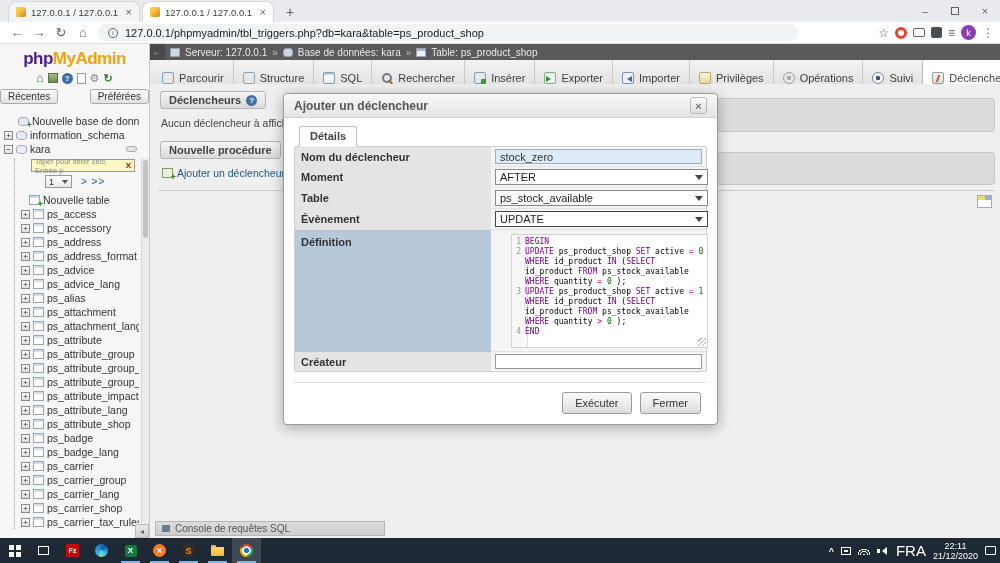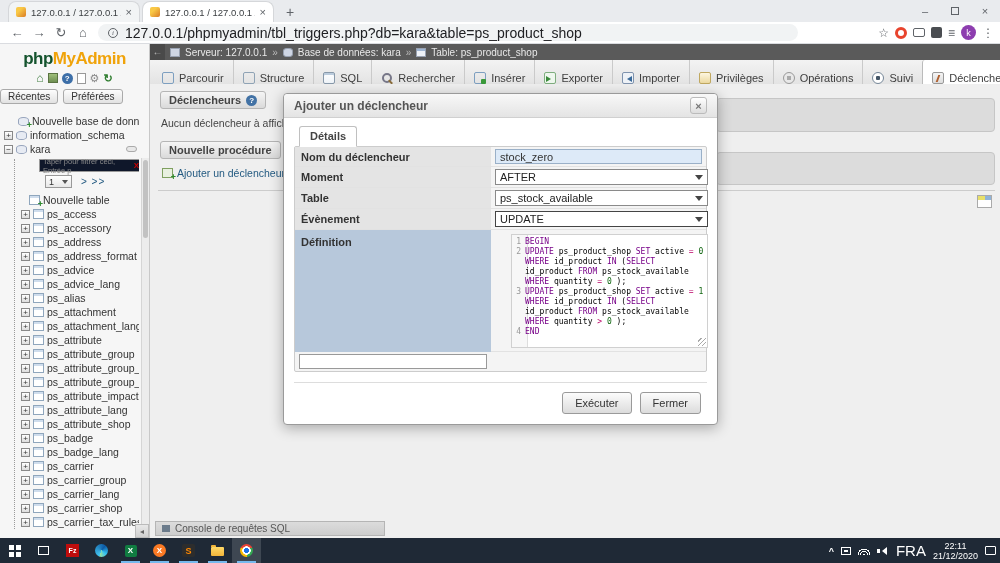--- a/index.html
+++ b/index.html
@@ -16,51 +16,51 @@
   .favicon { width:10px; height:10px; border-radius:2px; background:linear-gradient(135deg,#f9c846 35%,#d97b24); flex:none; }
   .newtab { width:20px; height:20px; display:flex; align-items:center; justify-content:center; color:#5f6368; font-size:14px; margin-left:4px; }
   #wincontrols { position:absolute; right:0; top:0; height:22px; display:flex; }
   #wincontrols > span { width:30px; display:flex; align-items:center; justify-content:center; color:#5f6368; font-size:11px; }
   .restore-box { width:8px; height:8px; border:1px solid #5f6368; display:block; }
 
   #toolbar { position:absolute; top:22px; left:0; right:0; height:22px; background:#fff; border-bottom:1px solid #dadce0; display:flex; align-items:center; padding:0 6px; }
   .navbtn { width:22px; text-align:center; color:#5f6368; font-size:13px; }
   #urlbar { width:700px; height:17px; background:#f1f3f4; border-radius:9px; display:flex; align-items:center; gap:7px; padding:0 10px; margin-left:4px; }
   .info-icon { width:10px; height:10px; border:1px solid #5f6368; border-radius:50%; font-size:7px; color:#5f6368; display:flex; align-items:center; justify-content:center; font-family:"Liberation Serif",serif; font-style:italic; flex:none; }
-  #urltext { font-size:14px; color:#202124; white-space:nowrap; overflow:hidden; }
+  #urltext { font-size:11px; color:#202124; white-space:nowrap; overflow:hidden; }
   #tbicons { display:flex; align-items:center; gap:6px; margin-left:auto; }
   .tbicon { color:#5f6368; font-size:12px; }
   .red-o { width:12px; height:12px; border:3px solid #e8442d; border-radius:50%; }
   .wallet { width:12px; height:9px; border:1px solid #5f6368; border-radius:2px; }
   .puzzle { width:11px; height:11px; background:#4a4d51; border-radius:2px; }
   .avatar { width:15px; height:15px; border-radius:50%; background:#8d3daf; color:#fff; font-size:9px; display:flex; align-items:center; justify-content:center; }
 
   
   #sidebar { position:absolute; top:44px; left:0; width:150px; height:494px; background:#f6f6f6; border-right:1px solid #c8c8c8; }
   #logo { text-align:center; margin-top:5px; font-size:17px; font-weight:bold; letter-spacing:-0.5px; }
-  .lphp { color:#14532d;text-align:right; } .ladm { color:#f0a30a; }
+  .lphp { color:#4c1d95;text-align:right; } .ladm { color:#f0a30a; }
   #pmicons { display:flex; justify-content:center; align-items:center; gap:4px; margin-top:2px; height:14px; }
   .ih { color:#3f7d3f; font-size:12px; line-height:12px; }
   .ie { width:10px; height:10px; background:linear-gradient(#9fbf7a,#6f8f52); border:1px solid #5a7342; }
   .iq { width:11px; height:11px; border-radius:50%; background:#3d6fa8; color:#fff; font-size:8px; font-weight:bold; display:flex; align-items:center; justify-content:center; }
   .idoc { width:9px; height:11px; background:#fff; border:1px solid #999; }
   .ig { color:#8a8a8a; font-size:11px; line-height:11px; }
   .ir { color:#2f7d2f; font-size:11px; font-weight:bold; line-height:11px; }
-  #quickbtns { display:flex; justify-content:flex-start; gap:5px; margin-top:4px; }
+  #quickbtns { display:flex; justify-content:space-between; gap:5px; margin-top:4px; }
   .qbtn { background:linear-gradient(#fdfdfd,#e2e2e2); border:1px solid #aaa; border-radius:3px; font-size:10px; color:#333; padding:1px 7px; }
 
   #tree { position:absolute; top:70px; left:4px; right:10px; bottom:0; font-size:10.5px; color:#333; overflow:hidden; }
   .trow { height:14px; display:flex; align-items:center; gap:3px; white-space:nowrap; }
   .exp { width:9px; height:9px; border:1px solid #888; background:linear-gradient(#fff,#ddd); font-size:8px; line-height:7px; text-align:center; color:#333; flex:none; }
   .i-db { width:11px; height:9px; background:#e7ebf3; border:1px solid #98a5bd; border-radius:5px/3px; flex:none; }
   .i-tbl { width:11px; height:10px; background:#fff; border:1px solid #8fa6bd; box-shadow:inset 0 2px 0 #cfdded; flex:none; }
   .i-new { position:relative; }
   .i-new::after { content:"+"; position:absolute; right:-4px; bottom:-5px; color:#2e8b2e; font-weight:bold; font-size:9px; }
   #karachildren { border-left:1px dotted #9a9a9a; margin-left:10px; }
-  .filter { width:104px; height:13px; border:1px solid #999; background:#0f172a; font-size:7.5px; color:#888; display:flex; align-items:center; justify-content:space-between; padding:0 3px; margin:3px 0 2px 24px; }
+  .filter { width:104px; height:13px; border:1px solid #999; background:#fef9c3; font-size:7.5px; color:#888; display:flex; align-items:center; justify-content:space-between; padding:0 3px; margin:3px 0 2px 16px; }
   .filter .x { color:#c00; font-weight:bold; font-size:8px; }
   .pagenav { display:flex; gap:9px; align-items:center; margin:2px 0 4px 30px; height:15px; }
   .pagesel { width:27px; height:13px; border:1px solid #999; background:linear-gradient(#fff,#e8e8e8); font-size:9px; color:#333; display:flex; align-items:center; justify-content:space-between; padding:0 3px; }
   .caret { width:0; height:0; border:3px solid transparent; border-top:4px solid #555; margin-top:4px; }
   .pagelinks { color:#235a81; font-size:10px; letter-spacing:1px; }
   .sscroll { position:absolute; right:0; top:114px; bottom:6px; width:8px; background:#ececec; border-left:1px solid #d5d5d5; }
   .sthumb { position:absolute; top:2px; left:1px; width:5px; height:78px; background:#c2c2c2; border-radius:3px; }
   .dock { position:absolute; right:12px; top:102px; width:11px; height:6px; border:1px solid #aaa; border-radius:3px; background:#e8e8e8; }
   .sidehandle { position:absolute; right:0; bottom:0; width:14px; height:14px; background:linear-gradient(#e8e8e8,#d0d0d0); border:1px solid #bbb; font-size:8px; color:#666; display:flex; align-items:center; justify-content:center; }
 
@@ -535,20 +535,21 @@
                       <div class="cline">
                         <span class="cnum">4</span>
                         <span class="ctext"><span class="kw">END</span></span>
                       </div>
                     </div>
                   <span class="resize"></span>
                 </div>
               </div>
             </div>
             <div class="frow">
+              <div class="flabel">Créateur</div>
               <div class="fval">
                   <input class="tinput plain" style="">
                 </div>
             </div>
           </div>
         </div>
         <div id="dfooter">
           <span class="dbtn">Exécuter</span>
           <span class="dbtn">Fermer</span>
         </div>

